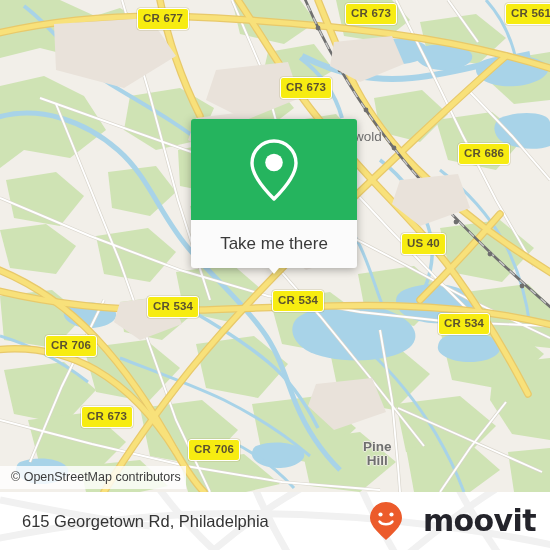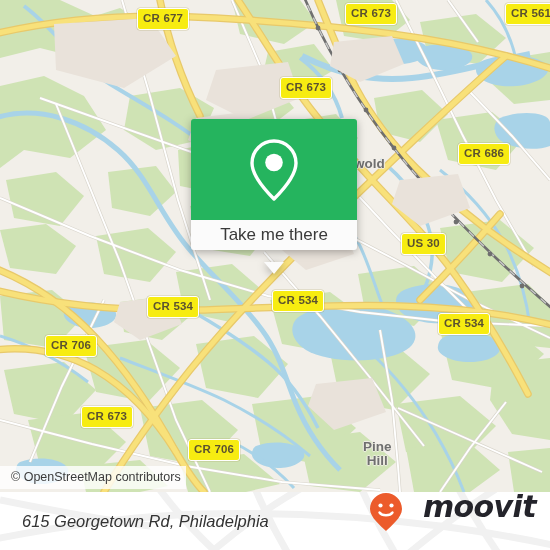--- a/index.html
+++ b/index.html
@@ -66,21 +66,21 @@
   }
   #callout-top {
     height: 101px;
     background: #25b45e;
     border-radius: 3px 3px 0 0;
     display: flex;
     align-items: center;
     justify-content: center;
   }
   #callout-bottom {
-    height: 30px;
+    height: 48px;
     background: #fbfbfb;
     border-radius: 0 0 3px 3px;
     display: flex;
     align-items: center;
     justify-content: center;
   }
   #callout-label {
     color: #3a3a3a;
     font-size: 17px;
     font-family: "Liberation Sans", sans-serif;
@@ -108,39 +108,38 @@
     font-family: "Liberation Sans", sans-serif;
   }
 
   
   #footer {
     position: absolute;
     left: 0; top: 492px;
     width: 550px; height: 58px;
     background: #ffffff;
     overflow: hidden;
-    font-style: italic;
   }
   #footer-watermark {
     position: absolute; left: 0; top: -6px;
     opacity: 1;
   }
   #footer-address {
     position: absolute;
     left: 22px; top: 0; height: 58px;
     display: flex; align-items: center;
     color: #333333;
     font-size: 16.5px;
     white-space: nowrap;
     font-family: "Liberation Sans", sans-serif;
   }
   #footer-logo {
     position: absolute;
     right: 14px; top: 0; height: 58px;
-    display: flex; align-items: flex-start; gap: 20px;
+    display: flex; align-items: center; gap: 20px;
   }
   #logo-text {
     color: #24242b;
     font-size: 30px;
     font-weight: bold;
     letter-spacing: -0.6px;
     line-height: 30px;
     font-family: "DejaVu Sans", sans-serif;
   }
 </style>
@@ -348,31 +347,31 @@
         </g>
       </g>
     </svg>
 
     <div id="shields">
         <div class="shield" style="left: 137px; top: 8px;">CR 677</div>
         <div class="shield" style="left: 345px; top: 3px;">CR 673</div>
         <div class="shield" style="left: 505px; top: 3px;">CR 561</div>
         <div class="shield" style="left: 280px; top: 77px;">CR 673</div>
         <div class="shield" style="left: 458px; top: 143px;">CR 686</div>
-        <div class="shield" style="left: 401px; top: 233px;">US 30</div>
+        <div class="shield" style="left: 401px; top: 233px;">US 40</div>
         <div class="shield" style="left: 147px; top: 296px;">CR 534</div>
         <div class="shield" style="left: 272px; top: 290px;">CR 534</div>
         <div class="shield" style="left: 438px; top: 313px;">CR 534</div>
         <div class="shield" style="left: 45px; top: 335px;">CR 706</div>
         <div class="shield" style="left: 81px; top: 406px;">CR 673</div>
         <div class="shield" style="left: 188px; top: 439px;">CR 706</div>
       </div>
 
     <div id="places">
-        <div class="place-label" style="left: 354px; top: 157px; font-weight: bold;">wold</div>
+        <div class="place-label" style="left: 354px; top: 130px;">wold</div>
         <div class="place-label" style="left: 363px; top: 440px; font-weight: bold;">Pine
 Hill</div>
       </div>
 
     <div id="callout">
       <div id="callout-top">
         <svg width="52" height="66" viewBox="0 0 52 66">
           <path d="M26,4 C13.8,4 4,13.8 4,26 C4,37 16,52 26,62
                    C36,52 48,37 48,26 C48,13.8 38.2,4 26,4 Z" fill="none" stroke="#ffffff" stroke-width="3.4" stroke-linejoin="round"></path>
           <circle cx="26" cy="25.5" r="8.8" fill="#ffffff"></circle>

